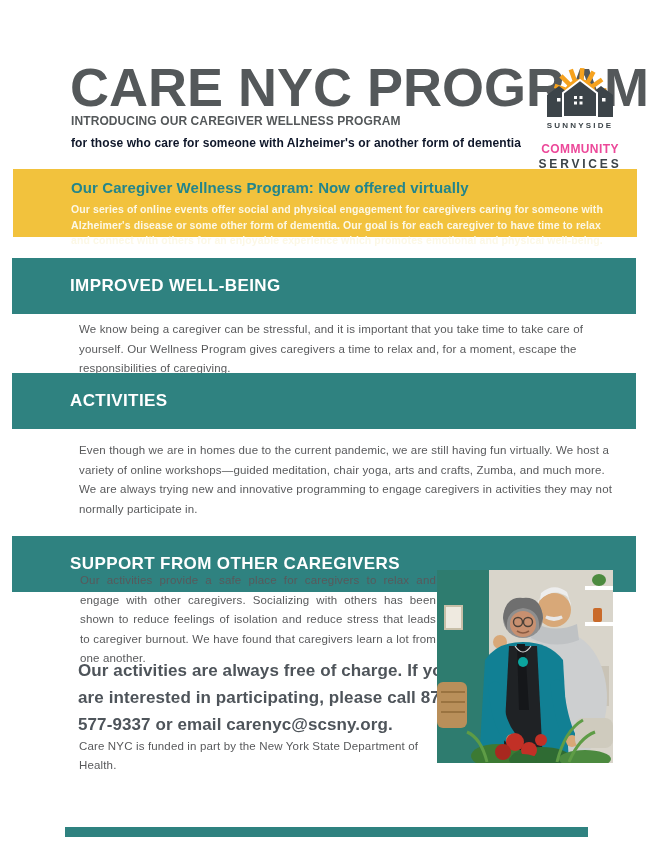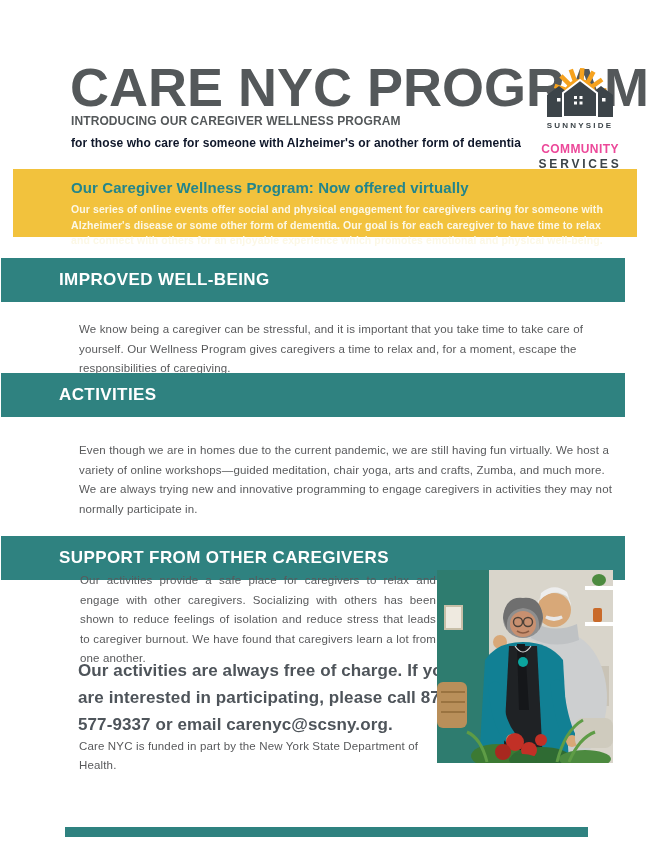--- a/index.html
+++ b/index.html
@@ -37,21 +37,21 @@
   .banner-yellow-heading {
     font-size:15px; font-weight:800; color:#23858B; letter-spacing:.1px;
   }
   .banner-yellow-body {
     margin-top:6px; width:534px;
     font-size:10.5px; font-weight:700; line-height:15.5px;
     color:#FCF8E6; letter-spacing:.1px;
   }
   
   .section-bar {
-    position:absolute; left:1px; width:624px; height:44px;
+    position:absolute; left:12px; width:624px; height:56px;
     background:#2F8280; display:flex; align-items:center; padding-left:58px;
   }
   .section-bar .bar-label {
     color:#ffffff; font-size:17px; font-weight:800; letter-spacing:.4px;
   }
   .bar-1 { top:258px; } .bar-2 { top:373px; } .bar-3 { top:508px;margin-top:28px; }
   
   .body-copy {
     position:absolute; color:#58595B; font-size:11.5px; line-height:19.5px;
     letter-spacing:.15px;

